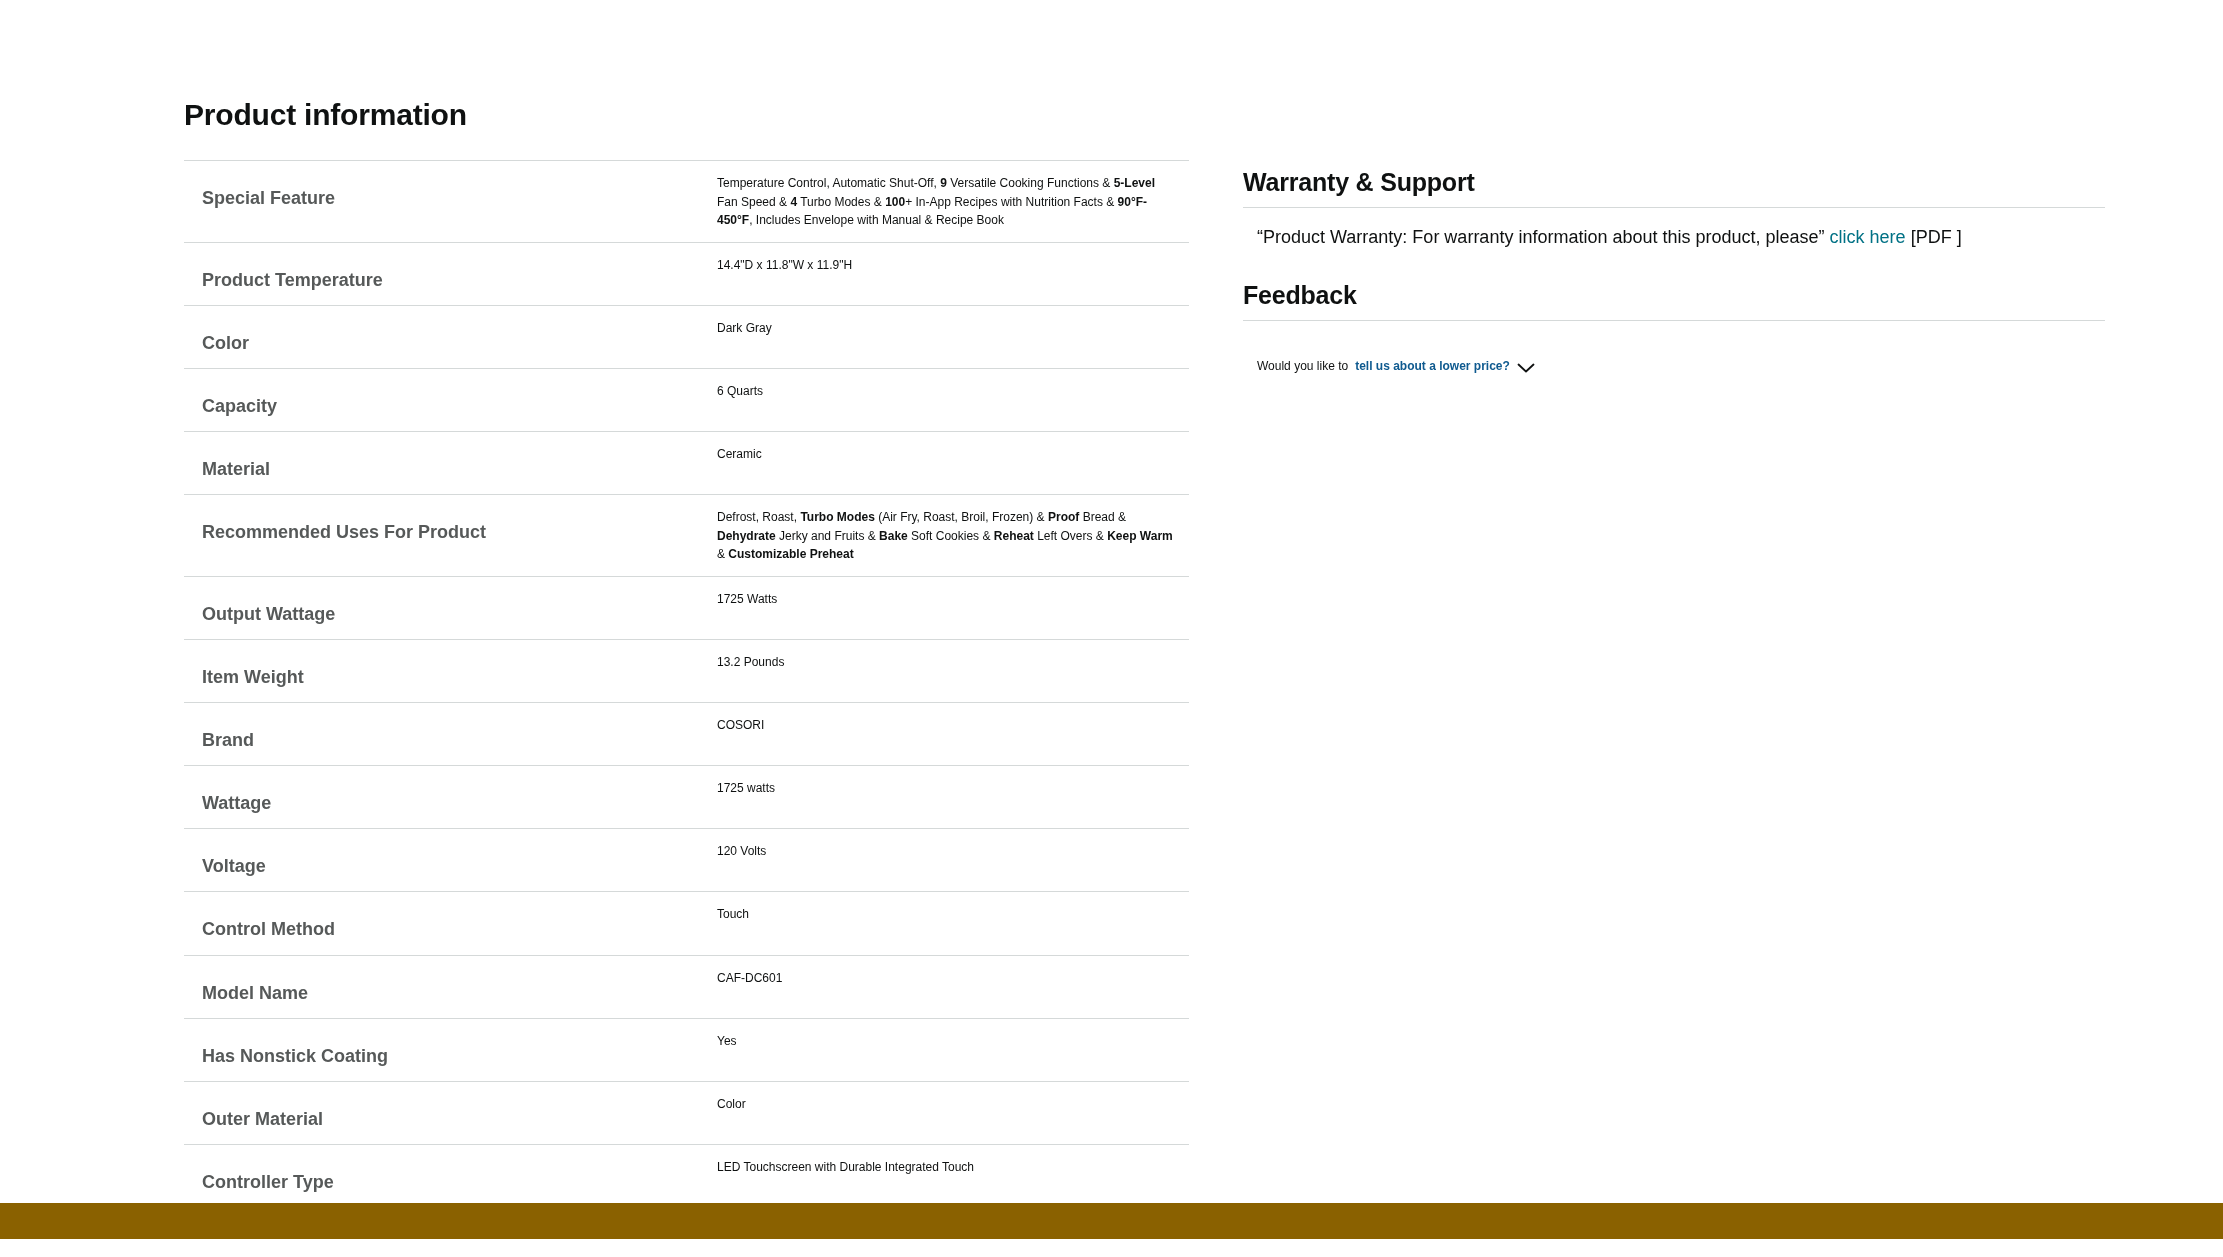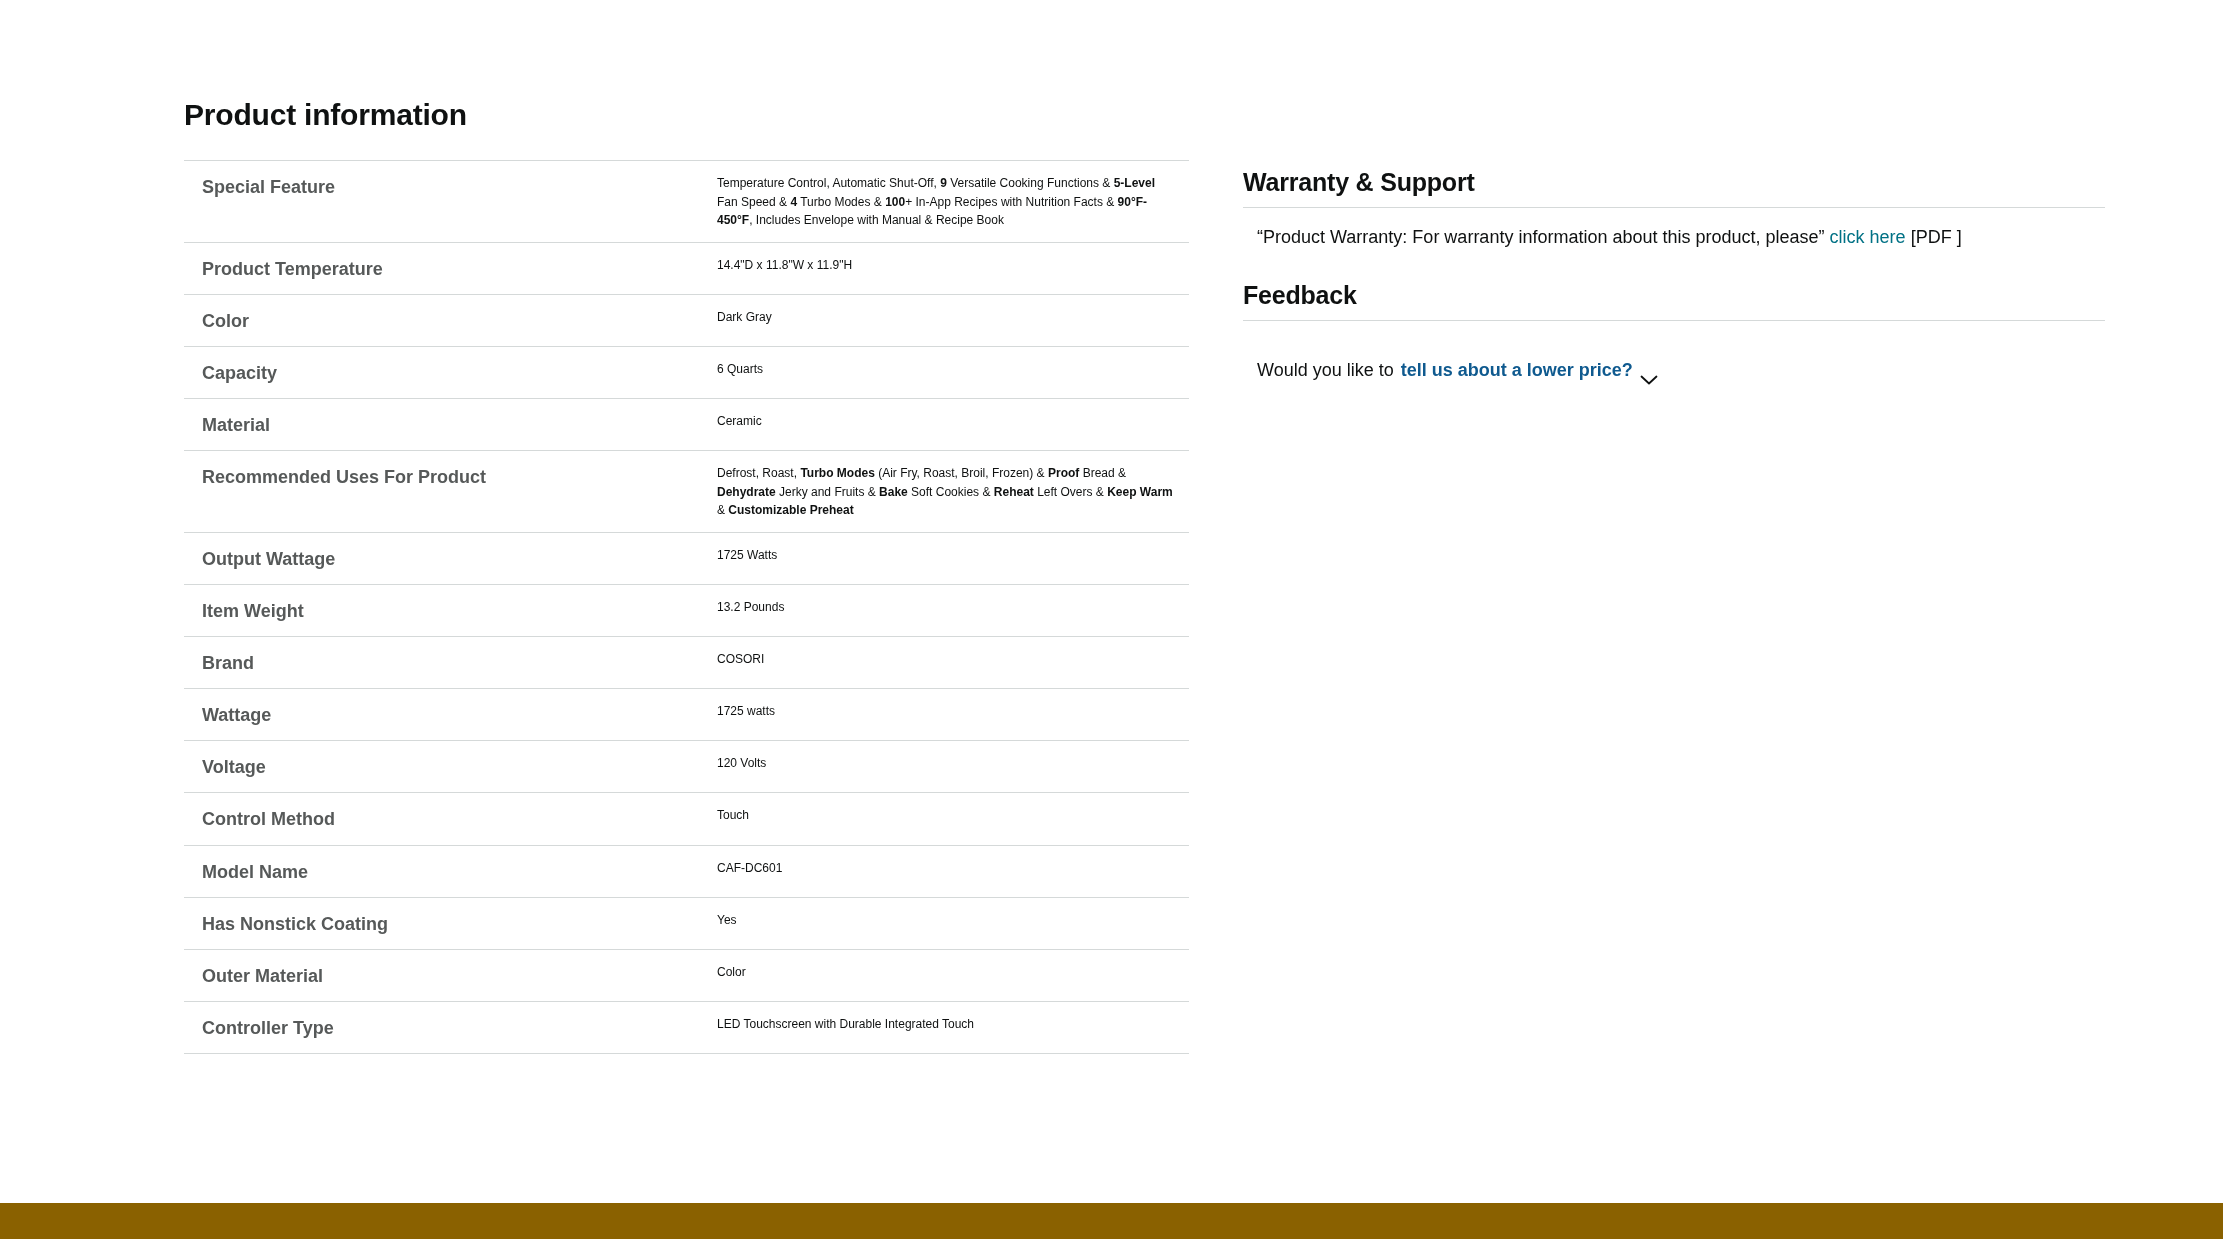--- a/index.html
+++ b/index.html
@@ -50,21 +50,21 @@
   table.product-info tr:first-child {
     border-top: 1px solid #d5d9d9;
   }
   table.product-info th {
     width: 515px;
     text-align: left;
     vertical-align: top;
     font-size: 18px;
     font-weight: bold;
     color: #565959;
-    padding: 13px 0 12px 18px;
+    padding: 24px 0 12px 18px;
     line-height: 1.45;
   }
   table.product-info td {
     vertical-align: top;
     font-size: 12px;
     font-weight: normal;
     color: #0f1111;
     padding: 13px 10px 12px 0;
     line-height: 1.55;
   }
@@ -101,25 +101,25 @@
   a.inline-link {
     color: #007185;
     text-decoration: none;
     cursor: pointer;
   }
 
   .feedback-heading {
     margin-top: 30px;
   }
   .feedback-line {
-    font-size: 18px;
+    font-size: 12px;
     color: #0f1111;
     padding-left: 14px;
     display: flex;
-    align-items: flex-end;
+    align-items: center;
     gap: 7px;
     line-height: 1.5;
     margin-top: 36px;
   }
   a.feedback-link {
     color: #0f5a8f;
     font-weight: bold;
     text-decoration: none;
     cursor: pointer;
   }

